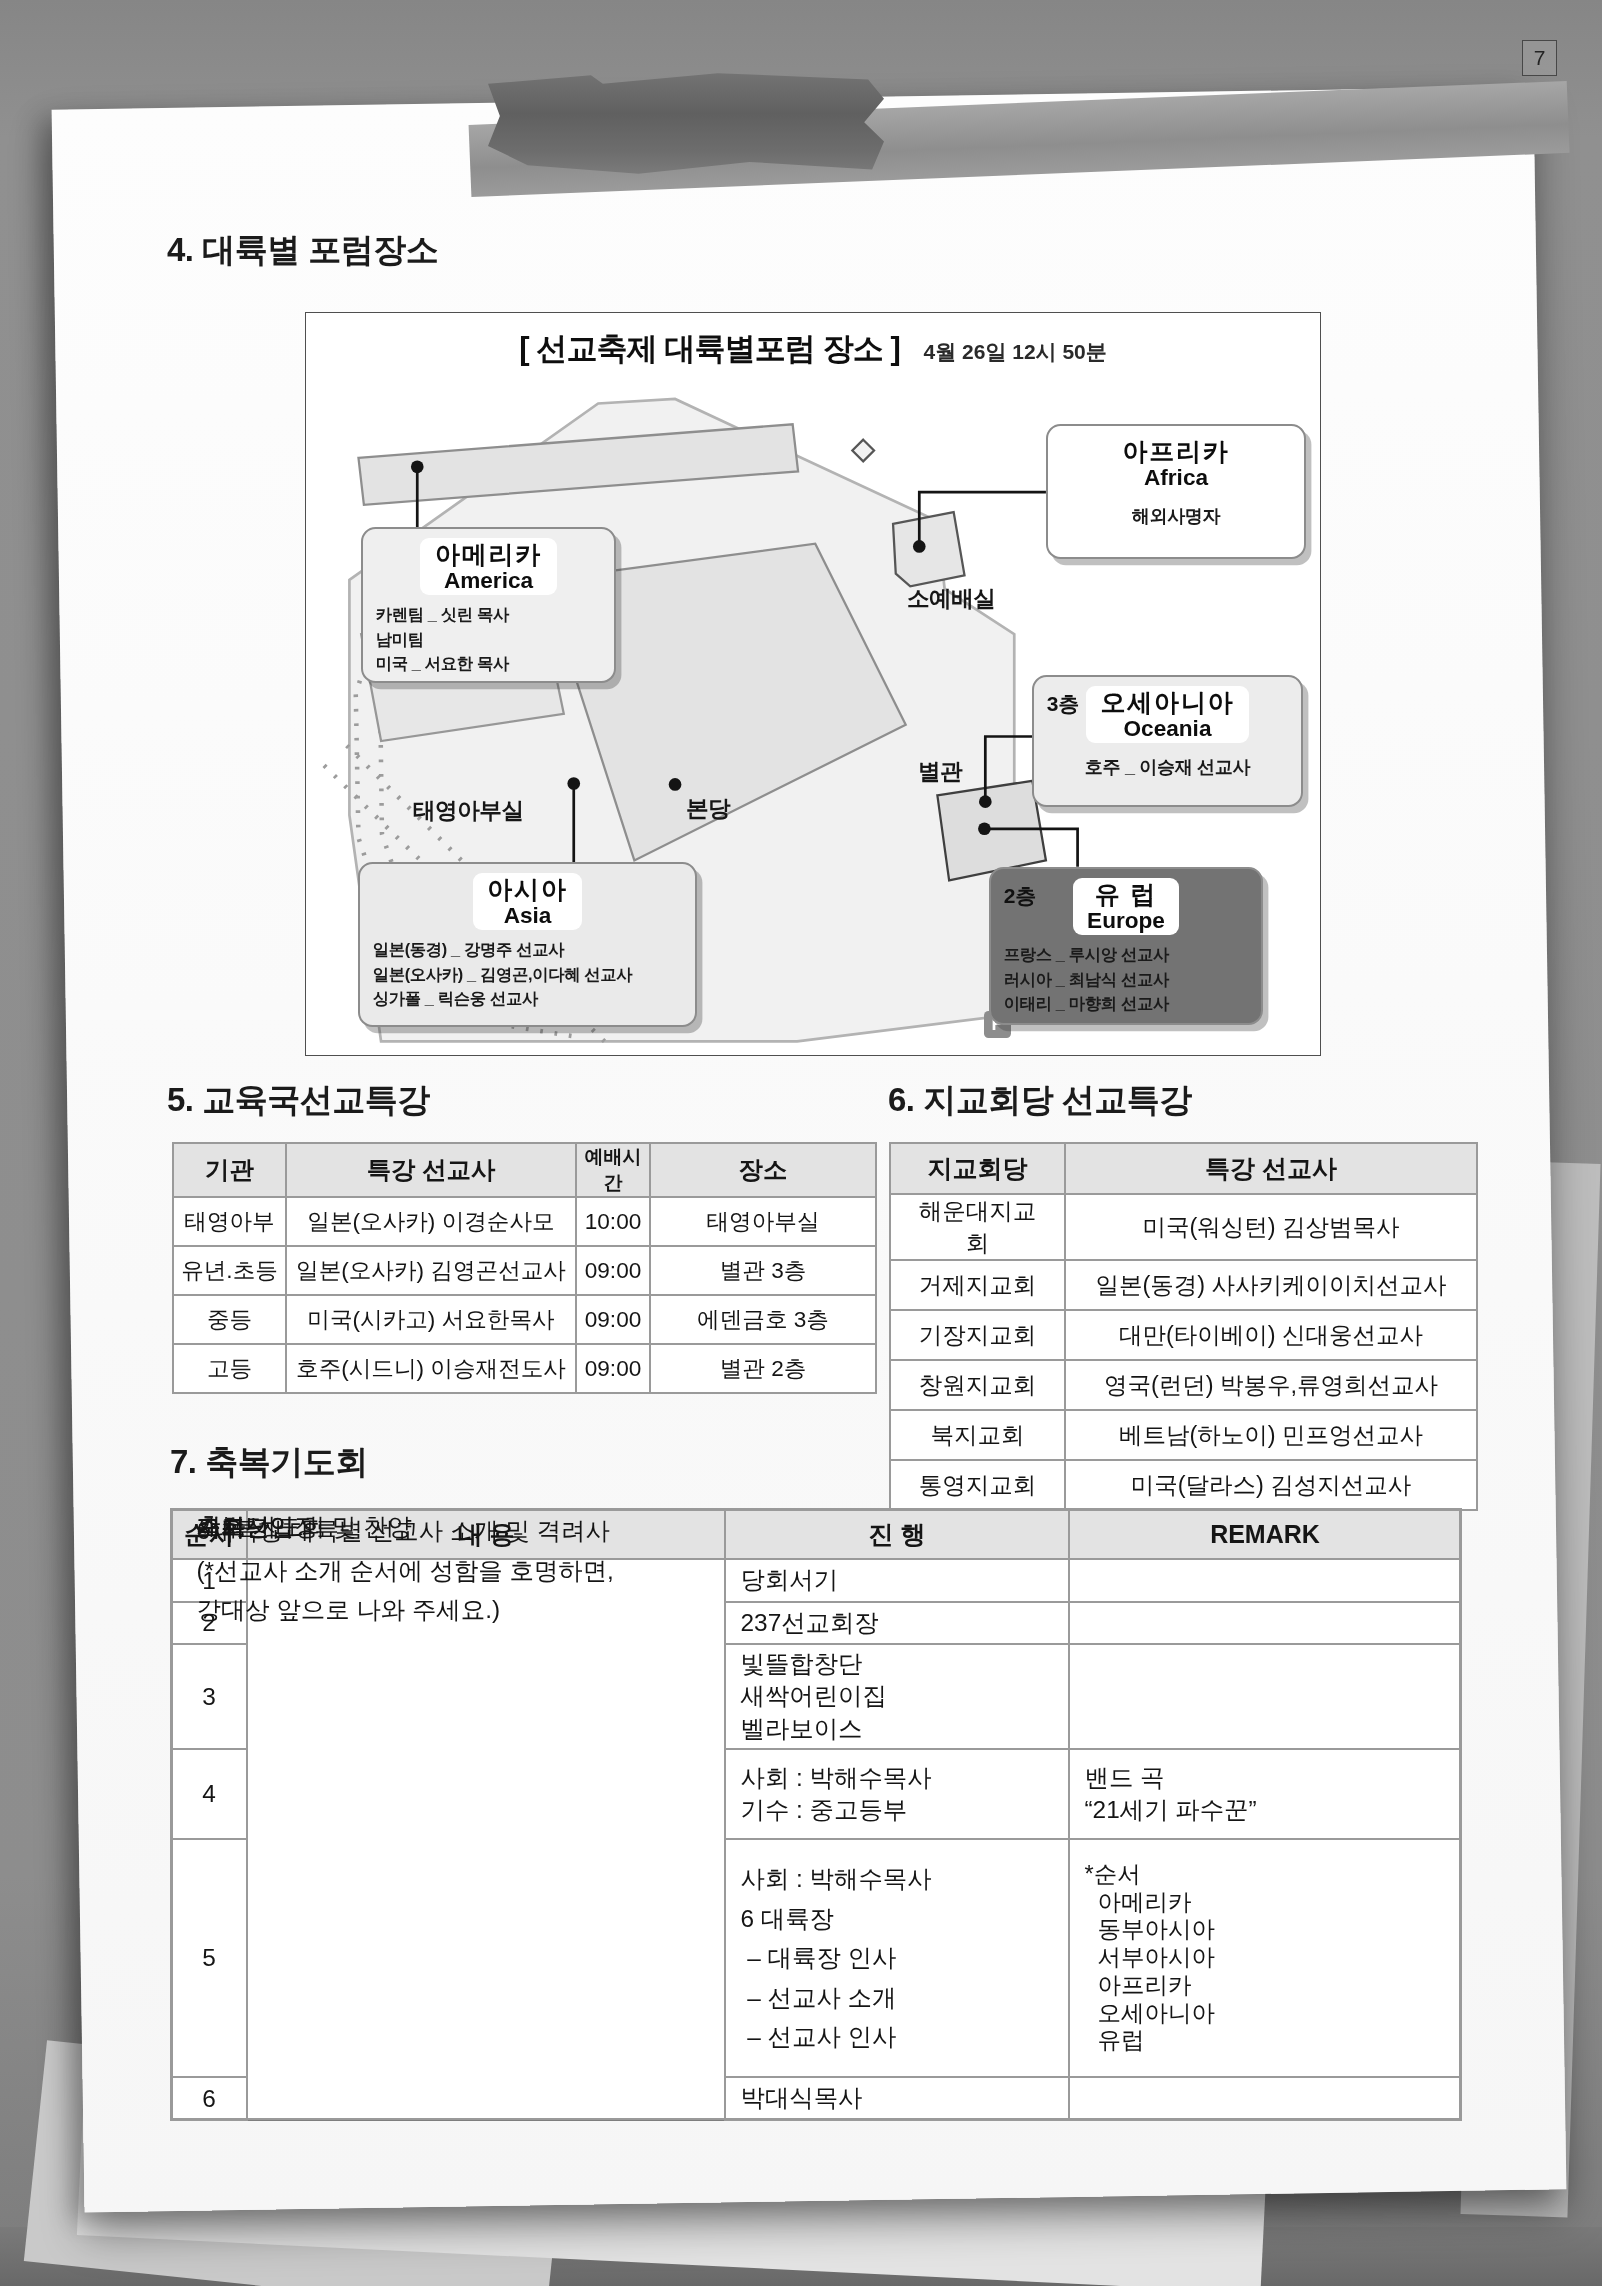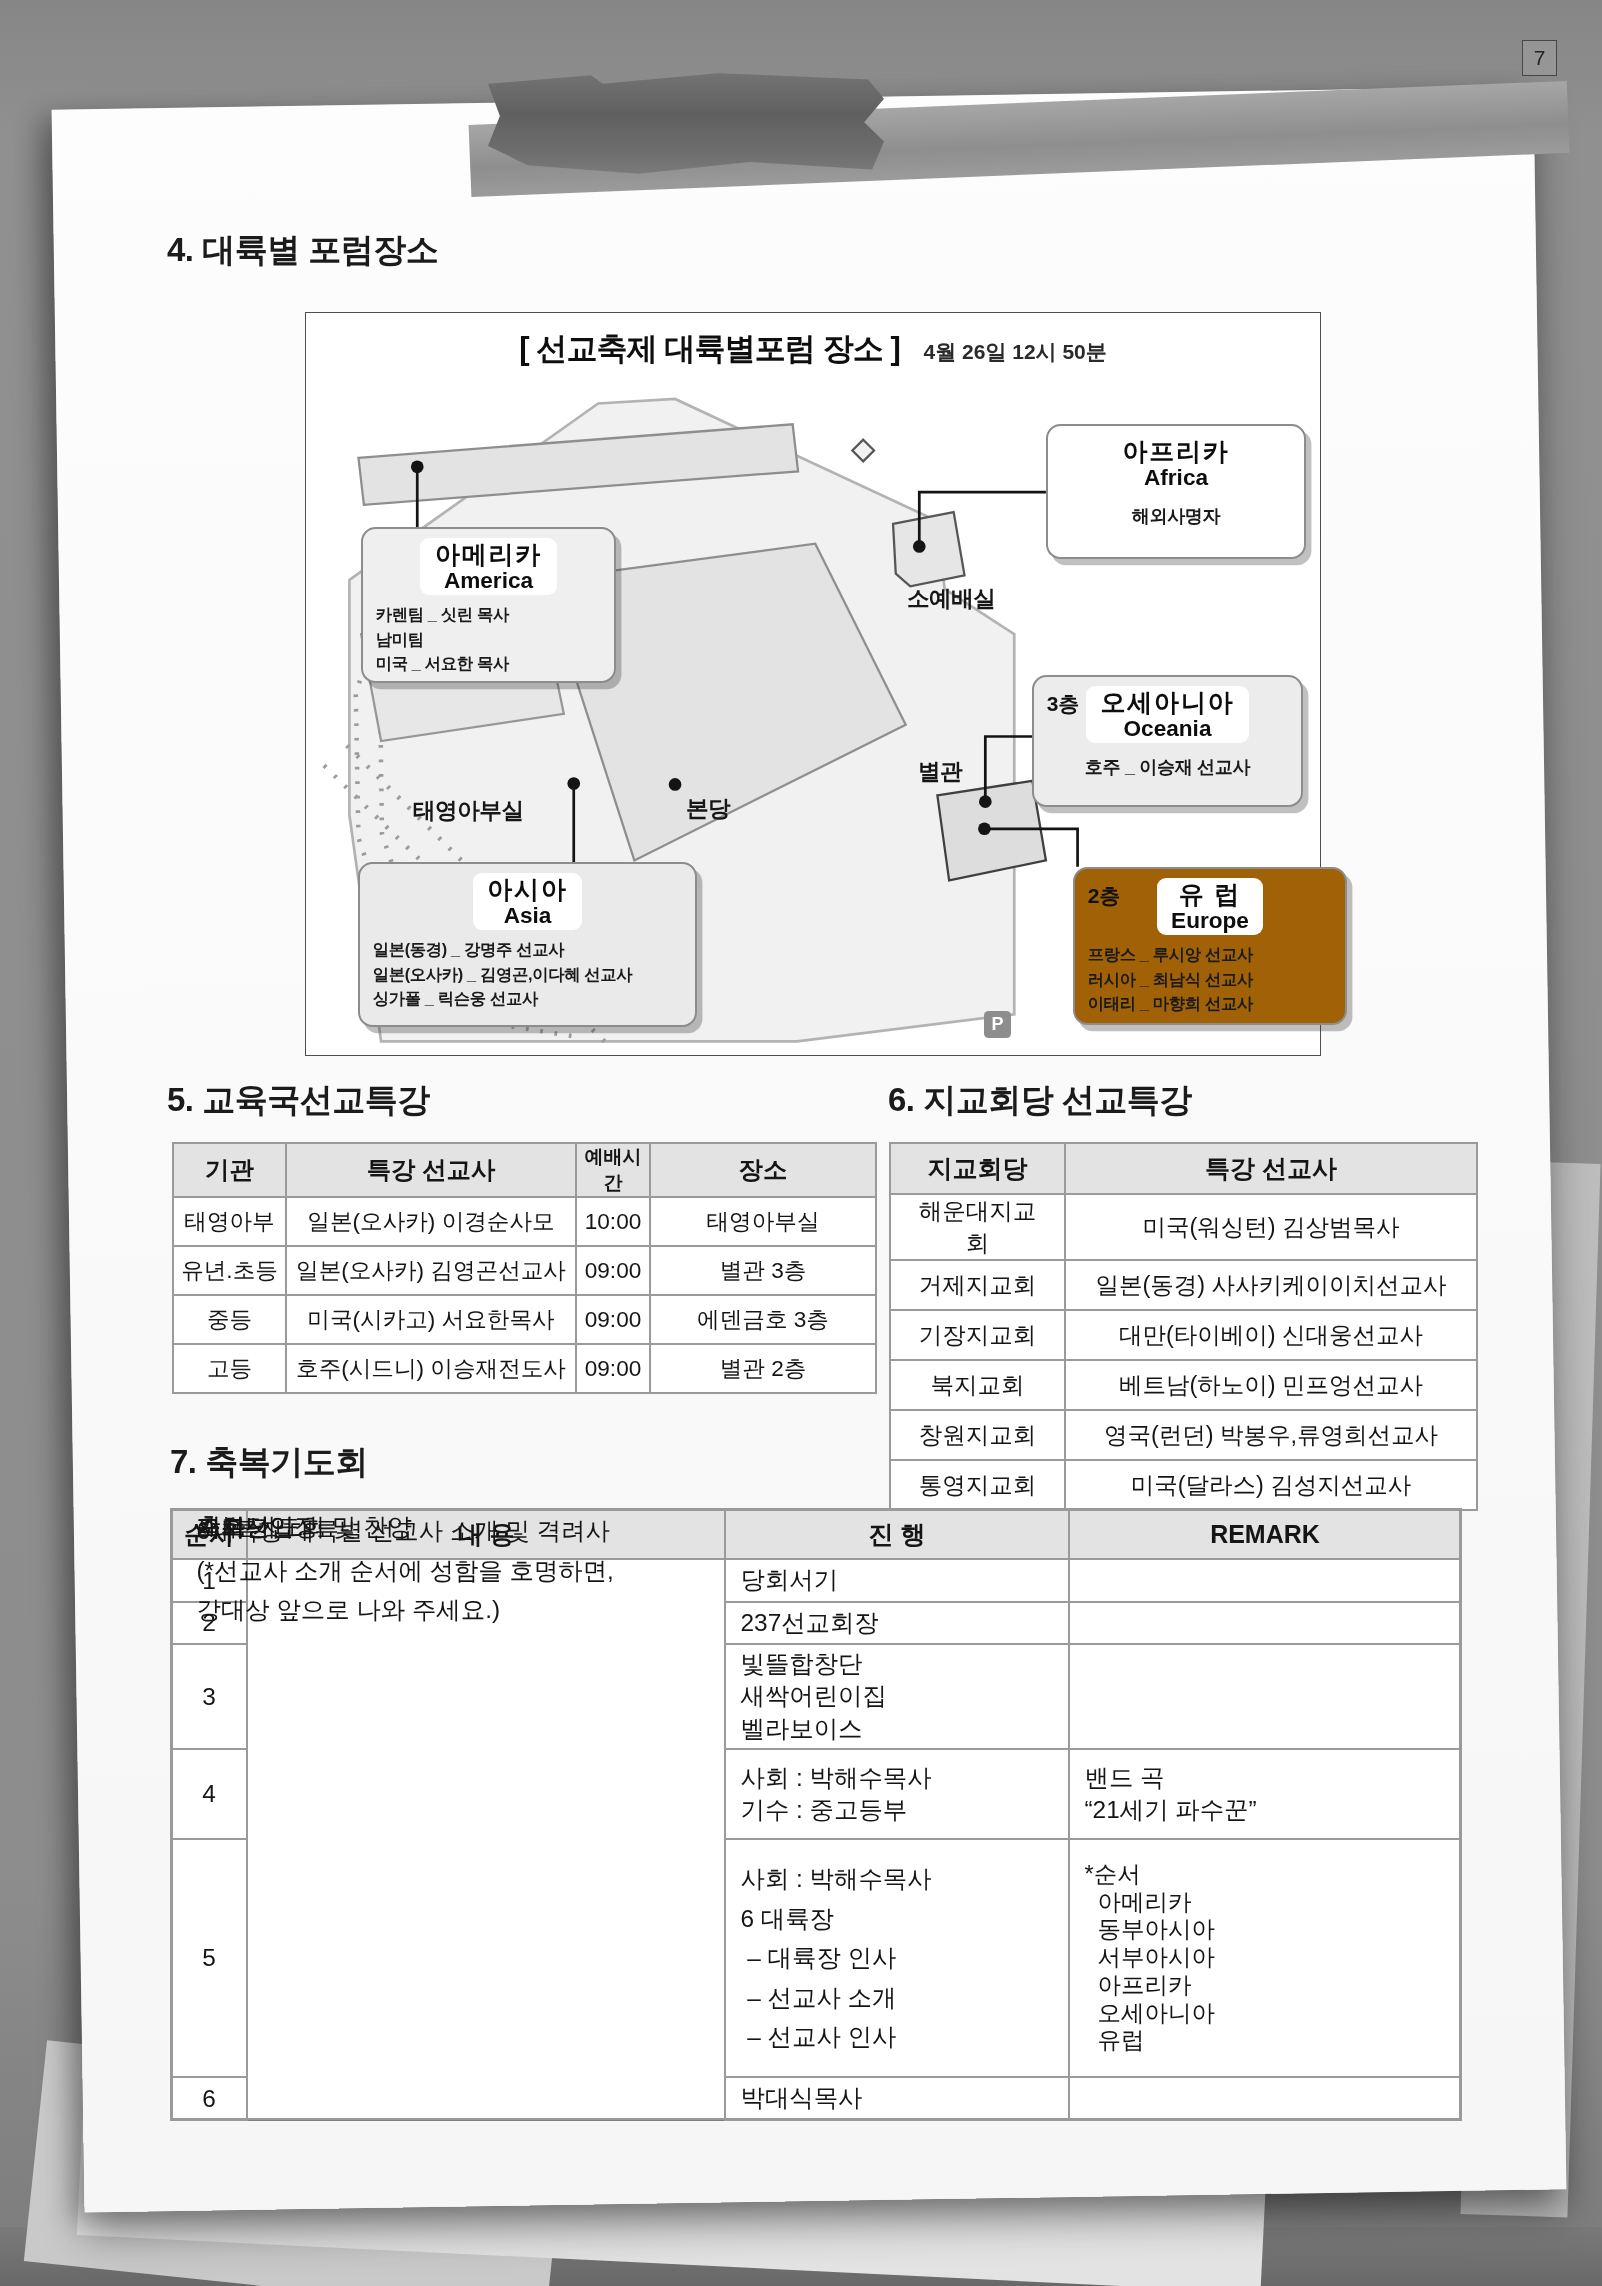--- a/index.html
+++ b/index.html
@@ -37,21 +37,21 @@
   .maplabel{position:absolute;font-weight:bold;font-size:22.6px;color:#161616;letter-spacing:-0.5px;text-align:right;}
   .lbl-chapel{left:601px;top:270px;} .lbl-annex{left:612px;top:443px;}
   .lbl-nursery{left:107px;top:482px;} .lbl-main{left:380px;top:480px;}
   .parking{position:absolute;left:678px;top:698px;width:27px;height:27px;background:#8d8d8d;color:#fff;
     font-weight:bold;font-size:18px;display:flex;align-items:center;justify-content:center;border-radius:4.5px;}
   .callout{position:absolute;border:2.7px solid #8c8c8c;border-radius:14.5px;box-shadow:5.4px 6.3px 0 rgba(60,60,60,.32);}
   .co-africa{left:740px;top:111px;width:256px;height:131px;background:#fff;}
   .co-america{left:55px;top:214px;width:251px;height:152px;background:#efefef;}
   .co-oceania{left:726px;top:362px;width:267px;height:128px;background:#ececec;}
   .co-asia{left:52px;top:549px;width:335px;height:161px;background:#eaeaea;}
-  .co-europe{left:767px;top:554px;width:270px;height:154px;background:#a16207;}
+  .co-europe{left:683px;top:554px;width:270px;height:154px;background:#737373;}
   .c-title{margin:9px auto 0;width:max-content;max-width:92%;background:#fff;border-radius:9px;
     padding:1.8px 14.5px;text-align:center;font-weight:bold;line-height:1.12;color:#0d0d0d;}
   .c-kr{font-size:25px;letter-spacing:1.8px;} .c-en{font-size:22.6px;}
   .c-lines{margin-top:7.2px;padding:0 12.7px;font-weight:bold;font-size:16.3px;line-height:1.5;
     white-space:pre-line;color:#1a1a1a;letter-spacing:-0.3px;}
   .c-lines.center{text-align:center;font-size:18px;margin-top:11px;}
   .floor{position:absolute;left:12.7px;top:12.7px;font-weight:bold;font-size:21px;color:#111;}
 
   
   .tbl{position:absolute;border-collapse:collapse;table-layout:fixed;background:#fff;color:#151515;border:2.7px solid #7e7e7e;}
@@ -234,26 +234,26 @@
       </tr>
       <tr>
         <td>거제지교회</td>
         <td>일본(동경) 사사키케이이치선교사</td>
       </tr>
       <tr>
         <td>기장지교회</td>
         <td>대만(타이베이) 신대웅선교사</td>
       </tr>
       <tr>
+        <td>창원지교회</td>
+        <td>영국(런던) 박봉우,류영희선교사</td>
+      </tr>
+      <tr>
         <td>북지교회</td>
         <td>베트남(하노이) 민프엉선교사</td>
-      </tr>
-      <tr>
-        <td>창원지교회</td>
-        <td>영국(런던) 박봉우,류영희선교사</td>
       </tr>
       <tr>
         <td>통영지교회</td>
         <td>미국(달라스) 김성지선교사</td>
       </tr>
     </tbody>
       </table>
 
     <h2 class="sec sec7">7. 축복기도회</h2>
 

